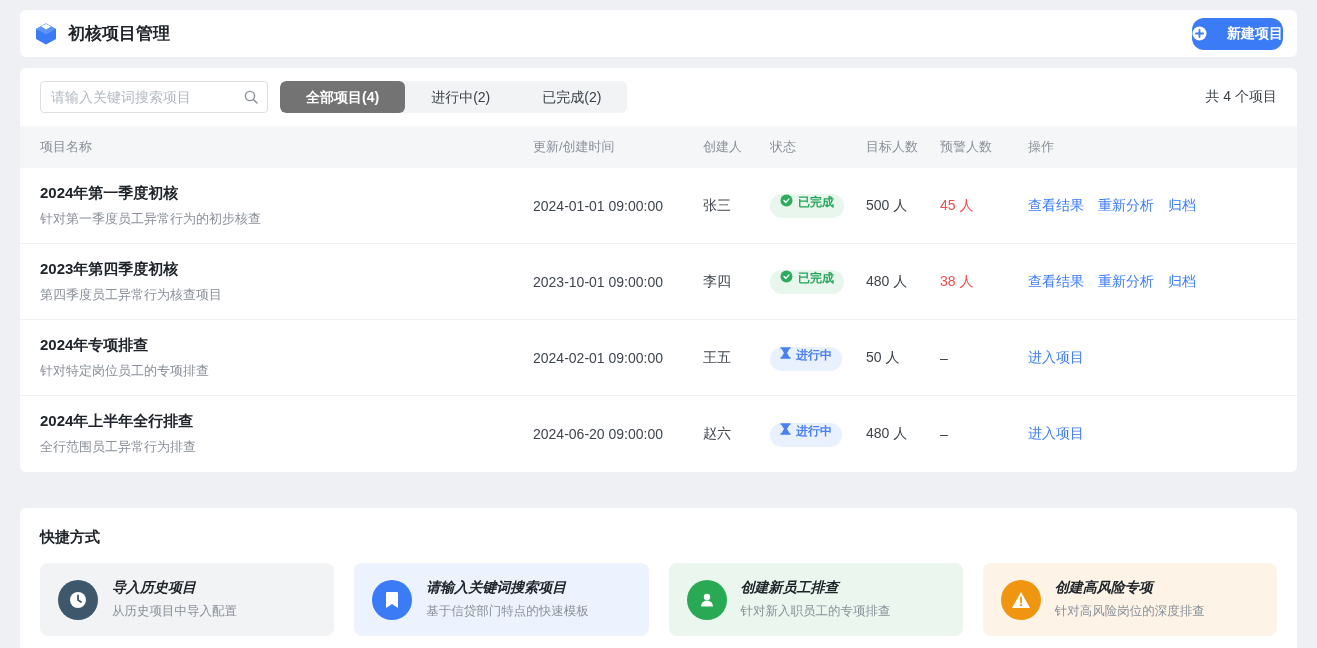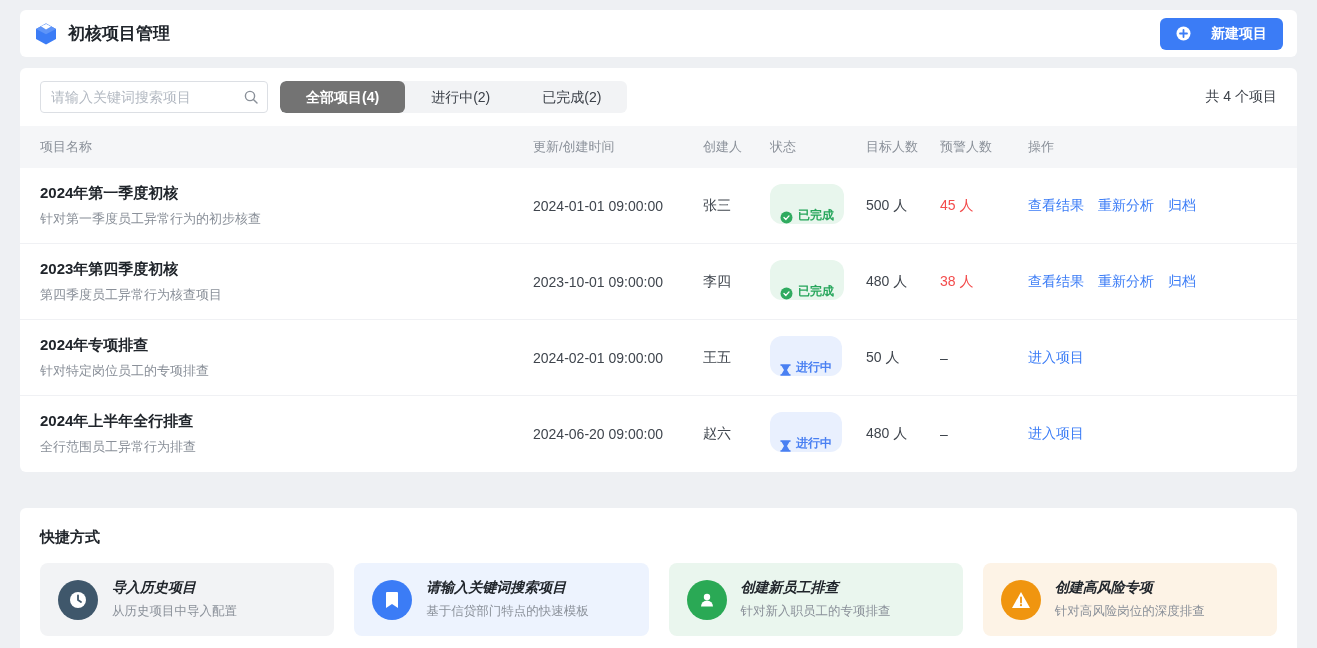--- a/index.html
+++ b/index.html
@@ -11,22 +11,22 @@
     padding:10px 20px;
   }
   .card { background:#fff; border-radius:6px; }
 
   
   .header-card { height:47px; display:flex; align-items:center; padding:0 14px; }
   .logo { width:24px; height:24px; margin-right:10px; flex:0 0 auto; }
   .page-title { font-size:17px; font-weight:bold; color:#20252b; }
   .spacer { flex:1; }
   .new-btn {
-    background:#3b7cf6; color:#fff; border:none; border-radius:6px;
-    height:32px; padding:0 16px; font-size:14px; font-weight:bold;
+    background:#3b7cf6; color:#fff; border:none; border-radius:12px;
+    height:32px; padding:0 0; font-size:14px; font-weight:bold;
     display:flex; align-items:center; gap:20px; cursor:pointer;
     font-family:inherit;
   }
 
   
   .main-card { margin-top:11px; overflow:hidden; }
   .toolbar { display:flex; align-items:center; padding:13px 20px; }
   .search-wrap { position:relative; width:228px; }
   .search-input {
     width:100%; height:32px; border:1px solid #dcdfe4; border-radius:4px;
@@ -51,22 +51,22 @@
   }
   .thead { background:#f5f6f8; height:42px; padding-left:20px; }
   .th { font-size:13px; color:#8a9099; }
   .trow { padding:15px 0 15px 20px; border-bottom:1px solid #f0f1f4; min-height:76px; }
   .trow:last-child { border-bottom:none; }
   .proj-name { font-size:15px; font-weight:bold; color:#20252b; margin-bottom:7px; }
   .proj-desc { font-size:13px; color:#8a9099; }
   .cell { font-size:14px; color:#3f454d; }
   .cell.warning-red { color:#f34b4b; }
   .badge {
-    display:inline-flex; align-items:flex-end; gap:5px;
-    height:40px; padding:0 10px; border-radius:12px; font-size:12px; font-weight:bold;
+    display:inline-flex; align-items:flex-start; gap:5px;
+    height:24px; padding:0 10px; border-radius:12px; font-size:12px; font-weight:bold;
   }
   .badge.done { background:#e8f6ed; color:#27a65c; }
   .badge.ongoing { background:#e9f0fe; color:#4a80f2; }
   .badge svg { flex:0 0 auto; }
   .actions { display:flex; gap:14px; }
   .link { color:#3b7cf6; font-size:14px; text-decoration:none; cursor:pointer; white-space:nowrap; }
 
   
   .shortcuts-card { margin-top:36px; padding:20px 20px 22px; }
   .shortcuts-title { font-size:15px; font-weight:bold; margin-bottom:16px; color:#20252b; }

